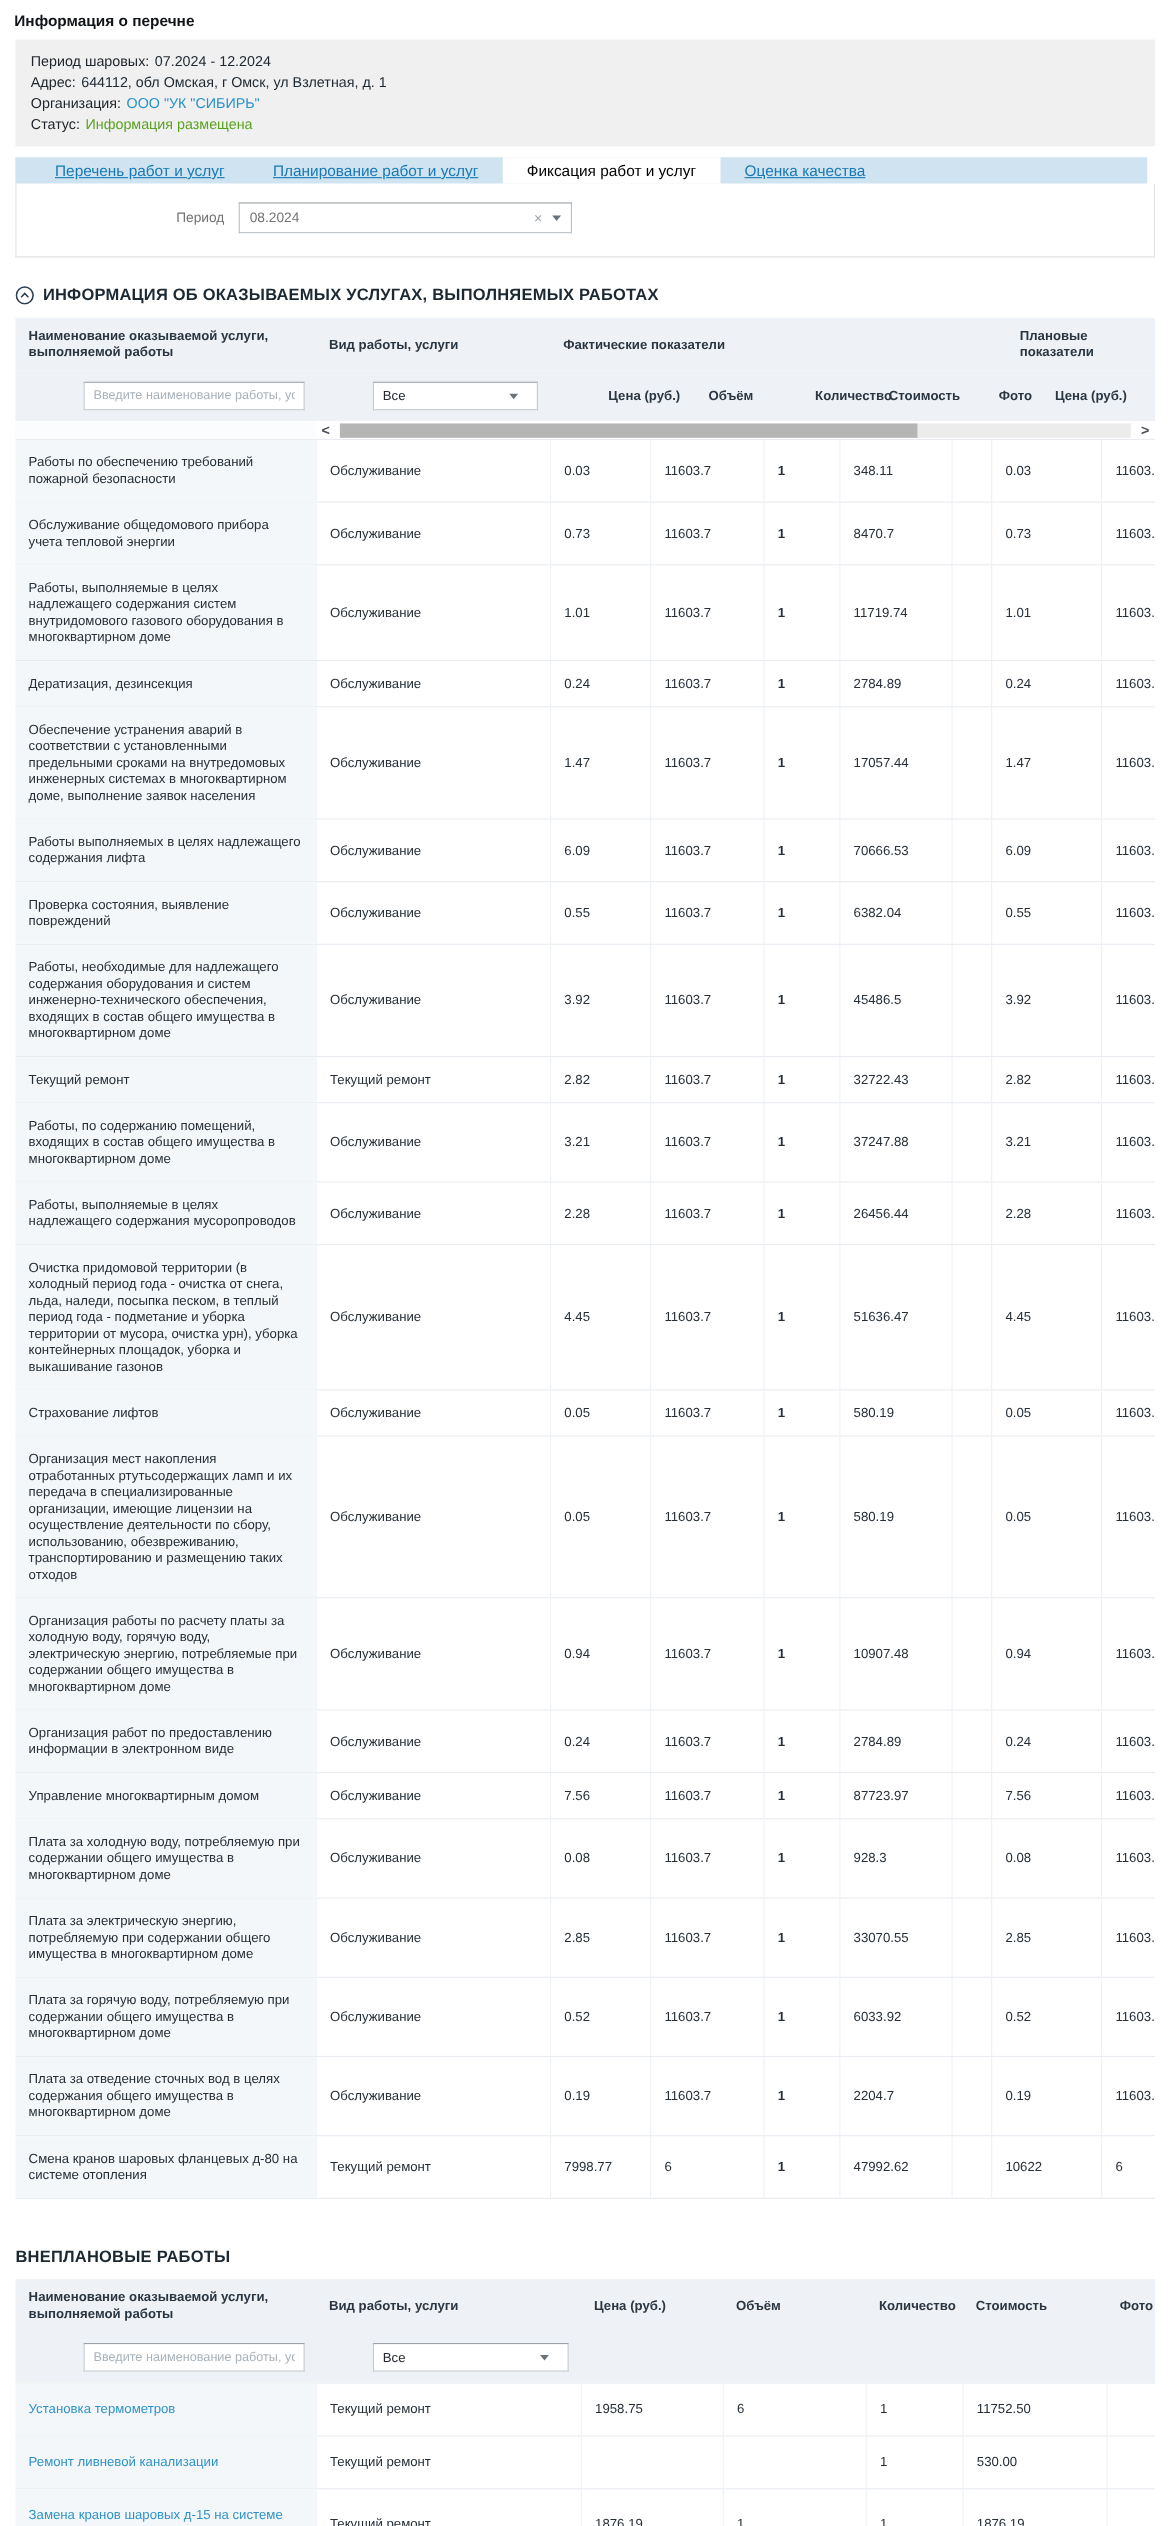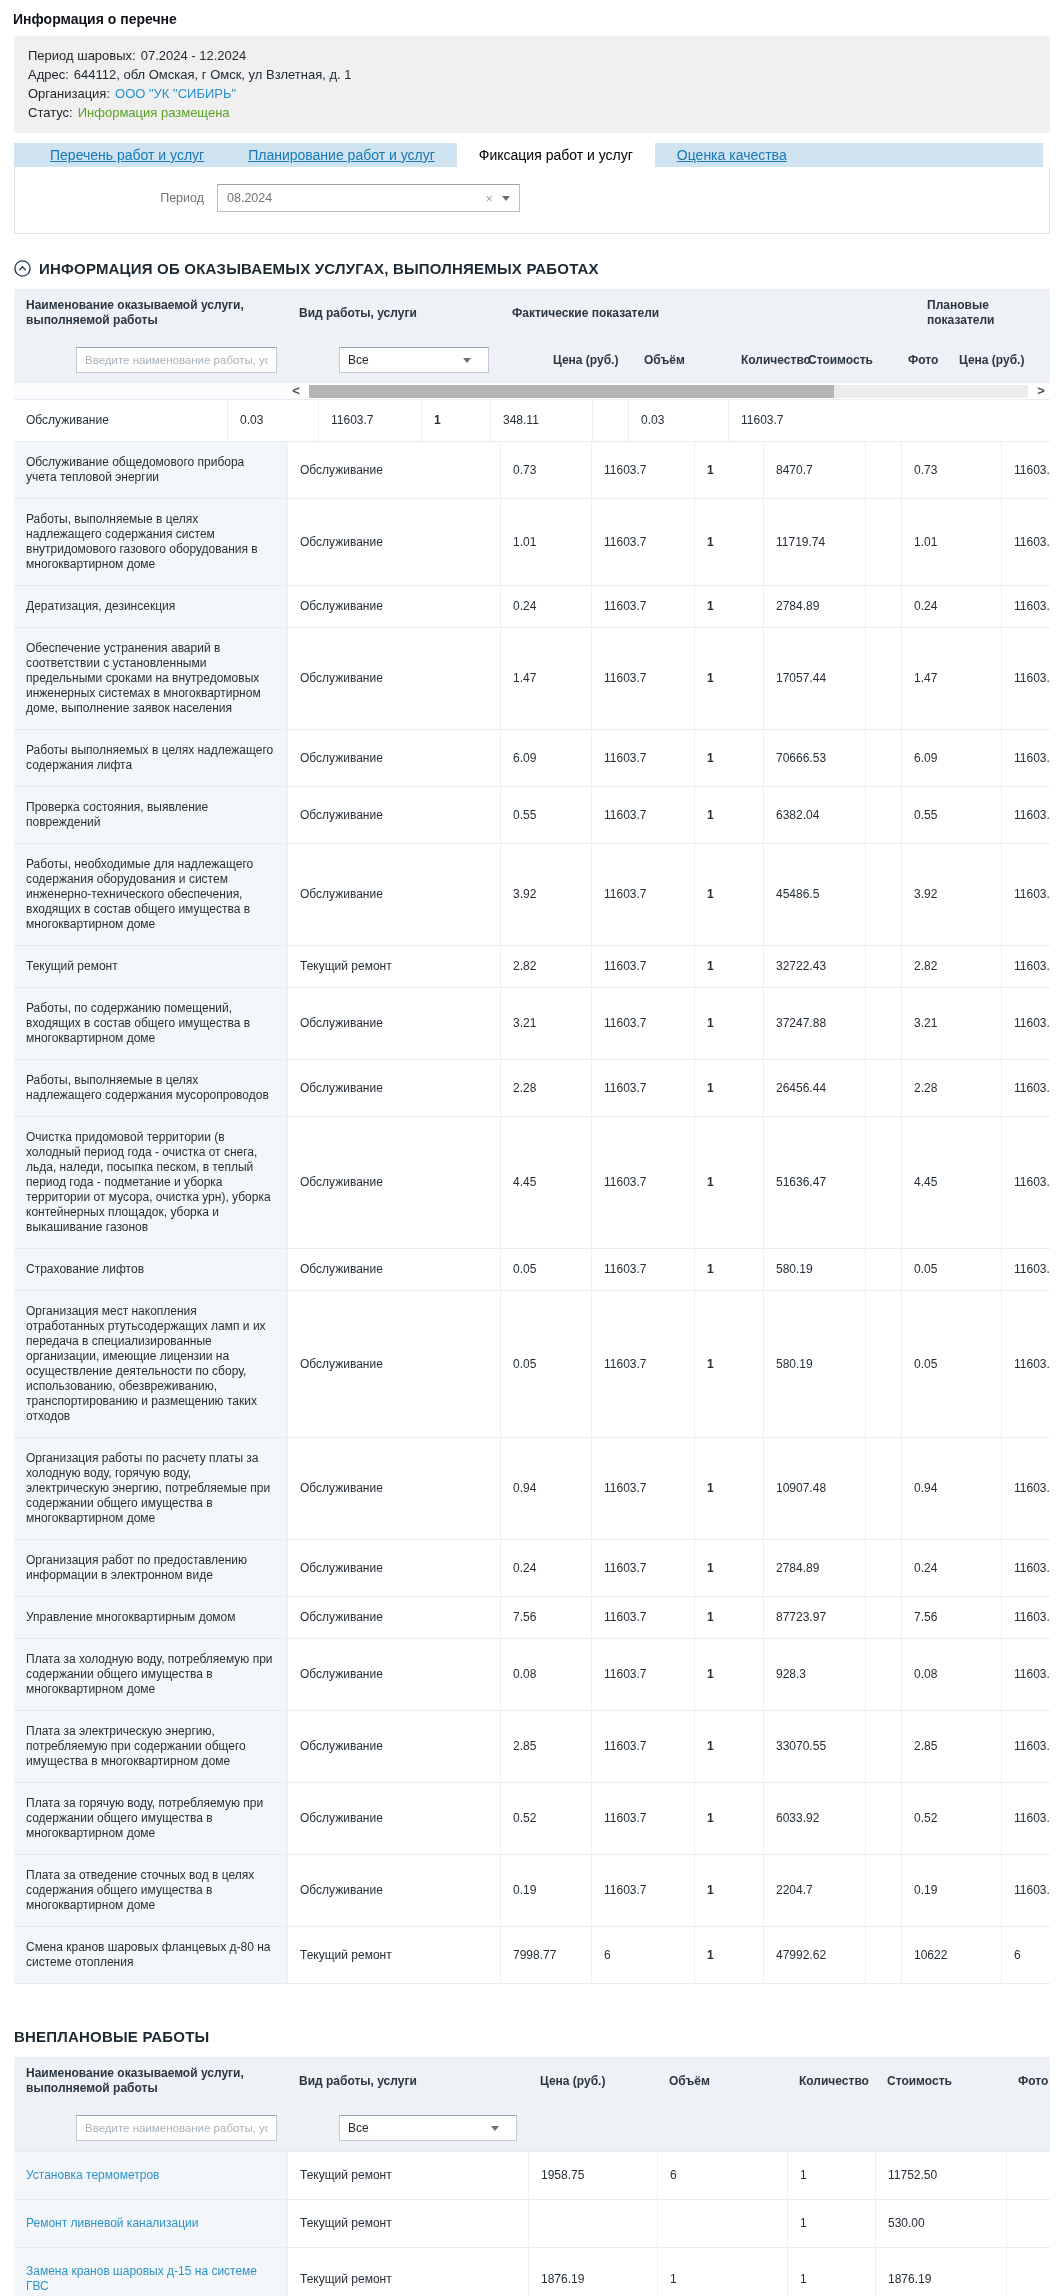--- a/index.html
+++ b/index.html
@@ -151,20 +151,21 @@
   <div class="scroll-row">
     <div class="scroll-spacer"></div>
     <div class="scroll-chev">&lt;</div>
     <div class="scroll-track">
       <div class="scroll-thumb"></div>
     </div>
     <div class="scroll-chev">&gt;</div>
   </div>
   <div id="services-body">
         <div class="t-row">
+          <div class="cell c-name namebg">Работы по обеспечению требований пожарной безопасности</div>
           <div class="cell c-type">Обслуживание</div>
           <div class="cell c-price num">0.03</div>
           <div class="cell c-volume num">11603.7</div>
           <div class="cell c-qty num bold">1</div>
           <div class="cell c-cost num">348.11</div>
           <div class="cell c-photo"></div>
           <div class="cell c-pprice num">0.03</div>
           <div class="cell c-pvol num">11603.7</div>
         </div>
         <div class="t-row">

